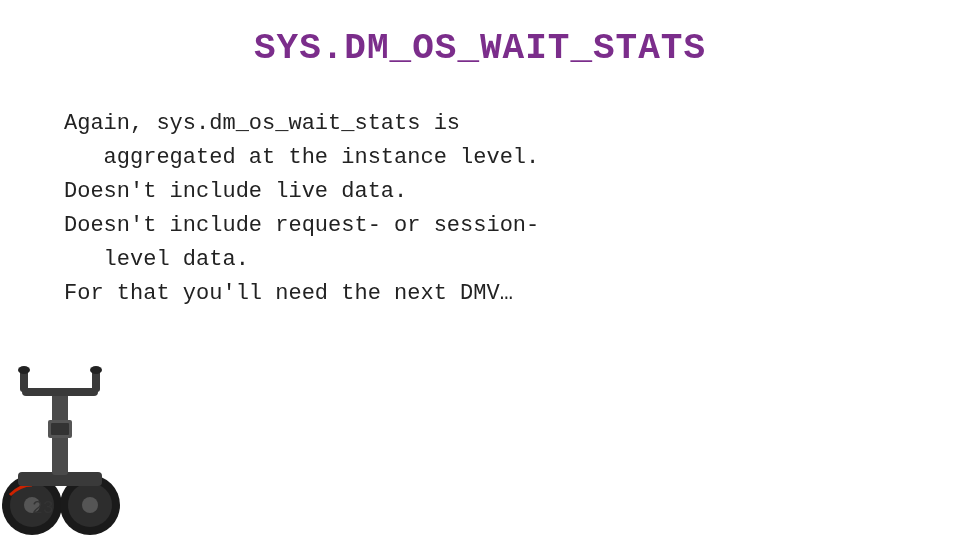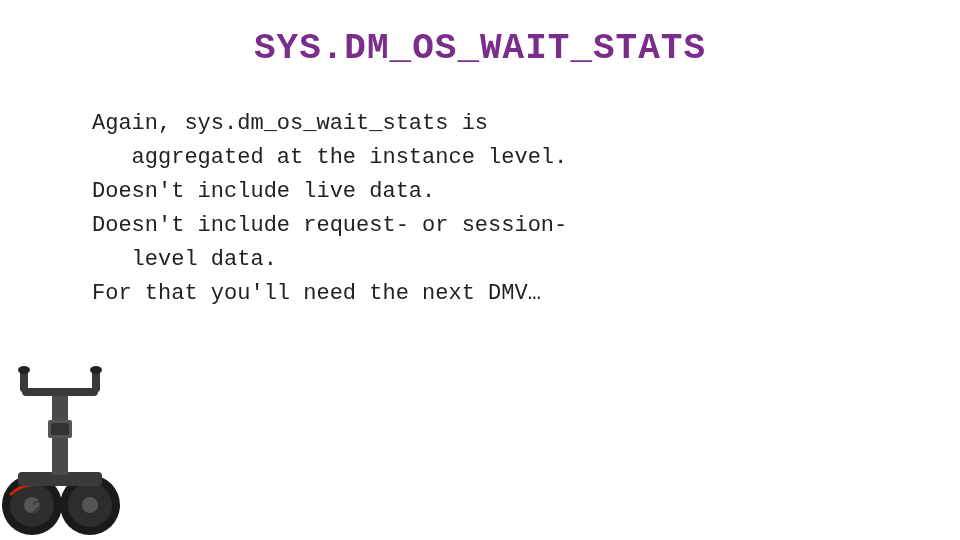--- a/index.html
+++ b/index.html
@@ -32,21 +32,21 @@
 
     .slide-title {
       font-family: 'Courier New', Courier, monospace;
       font-size: 36px;
       font-weight: bold;
       color: #7b2d8b;
       letter-spacing: 1px;
     }
 
     .content-area {
-      padding-left: 92px;
+      padding-left: 64px;
       padding-top: 18px;
     }
 
     .content-text {
       font-family: 'Courier New', Courier, monospace;
       font-size: 22px;
       color: #222222;
       line-height: 1.55;
       white-space: pre;
     }

